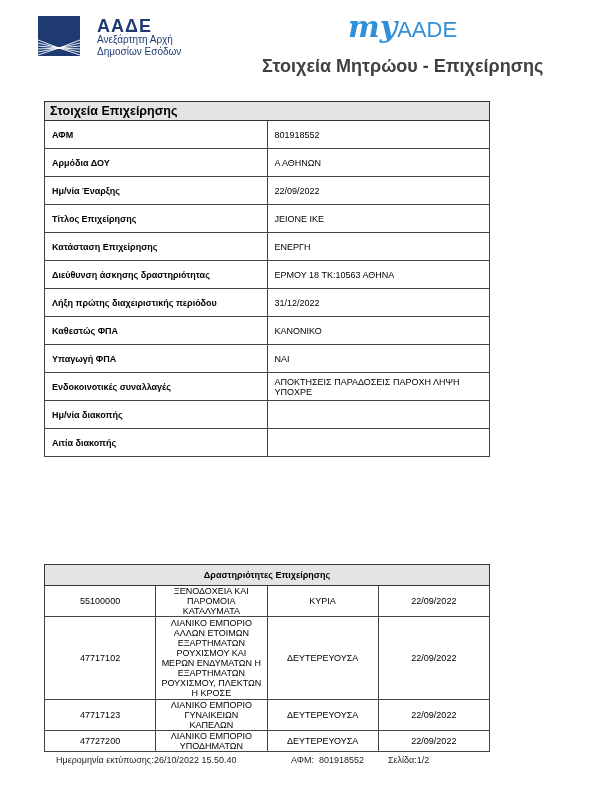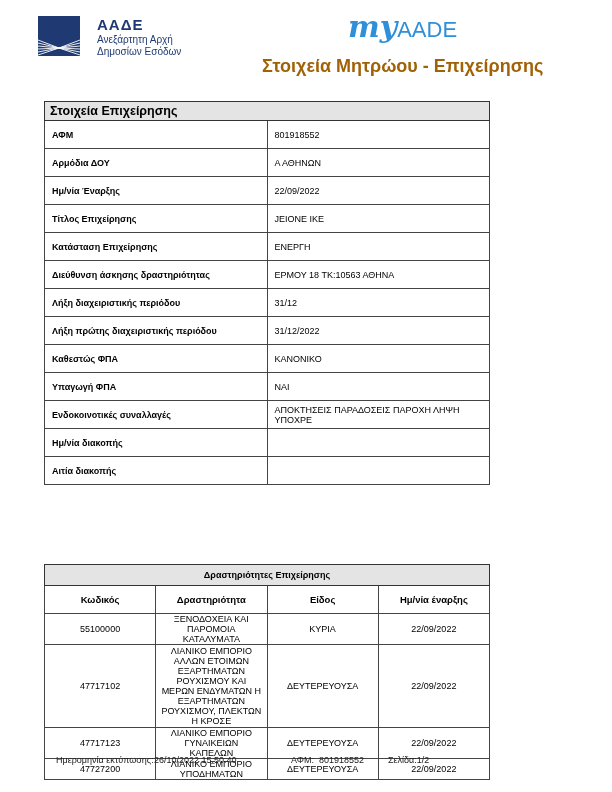--- a/index.html
+++ b/index.html
@@ -2,30 +2,30 @@
 <html><head>
 <meta charset="utf-8">
 <style>
   html, body { margin: 0; padding: 0; background: #ffffff; }
   body { width: 612px; height: 792px; position: relative; overflow: hidden;
          font-family: "Liberation Sans", sans-serif; color: #000; }
 
   .logo { position: absolute; left: 38px; top: 14px; width: 160px; height: 44px; }
   .logo-mark { position: absolute; left: 0; top: 2px; width: 42px; height: 40px; background: #1f3a73; overflow: hidden; }
   .logo-mark svg { position: absolute; left: 0; top: 0; }
-  .logo-name { position: absolute; left: 59px; top: 2px; font-size: 15px; font-weight: bold; color: #1f3a73; letter-spacing: 1px; }
+  .logo-name { position: absolute; left: 59px; top: 2px; font-size: 18px; font-weight: bold; color: #1f3a73; letter-spacing: 1px; }
   .logo-sub { position: absolute; left: 59px; font-size: 10px; color: #1f3a73; }
   .logo-sub.l1 { top: 20px; }
   .logo-sub.l2 { top: 32px; }
 
   .myaade { position: absolute; left: 348px; top: 12px; font-size: 28px; line-height: 30px; color: #2f8fd8; }
   .myaade .my { font-family: "DejaVu Serif", serif; font-style: italic; font-weight: bold; font-size: 30px; color: #2f8fd8; text-align: center; }
   .myaade .aade { font-family: "Liberation Sans", sans-serif; font-size: 22px; color: #2f8fd8; }
 
-  .page-title { position: absolute; left: 262px; top: 56px; font-size: 18px; font-weight: bold; color: #a16207; white-space: nowrap; }
+  .page-title { position: absolute; left: 262px; top: 56px; font-size: 18px; font-weight: bold; color: #404040; white-space: nowrap; }
 
   table { border-collapse: collapse; position: absolute; left: 44px; width: 446px; table-layout: fixed; }
   td, th { border: 1px solid #444; font-size: 9px; padding: 0 7px; }
   .sec-head td { background: #e4e4e4; font-size: 12.5px; font-weight: bold; height: 18px; padding: 0 5px; border: 1.5px solid #333; }
 
   #info { top: 101px; }
   #info td.label { width: 175px; font-weight: bold; height: 27px; }
   #info td.val { height: 27px; }
   #info { border: 1.5px solid #333; }
 
@@ -93,24 +93,20 @@
   </tr>
   <tr>
     <td class="label">Κατάσταση Επιχείρησης</td>
     <td class="val">ΕΝΕΡΓΗ</td>
   </tr>
   <tr>
     <td class="label">Διεύθυνση άσκησης δραστηριότητας</td>
     <td class="val">ΕΡΜΟΥ 18 ΤΚ:10563 ΑΘΗΝΑ</td>
   </tr>
   <tr>
-    <td class="label">Λήξη διαχειριστικής περιόδου</td>
-    <td class="val">31/12</td>
-  </tr>
-  <tr>
     <td class="label">Λήξη πρώτης διαχειριστικής περιόδου</td>
     <td class="val">31/12/2022</td>
   </tr>
   <tr>
     <td class="label">Καθεστώς ΦΠΑ</td>
     <td class="val">ΚΑΝΟΝΙΚΟ</td>
   </tr>
   <tr>
     <td class="label">Υπαγωγή ΦΠΑ</td>
     <td class="val">ΝΑΙ</td>
@@ -127,26 +123,20 @@
     <td class="label">Αιτία διακοπής</td>
     <td class="val"></td>
   </tr>
 </tbody>
   </table>
 
 <table id="acts">
   <tbody>
       <tr class="sec-head">
     <td colspan="4">Δραστηριότητες Επιχείρησης</td>
-  </tr>
-  <tr>
-    <th class="c1">Κωδικός</th>
-    <th class="c2">Δραστηριότητα</th>
-    <th class="c3">Είδος</th>
-    <th class="c4">Ημ/νία έναρξης</th>
   </tr>
   <tr>
     <td>55100000</td>
     <td>ΞΕΝΟΔΟΧΕΙΑ ΚΑΙ ΠΑΡΟΜΟΙΑ ΚΑΤΑΛΥΜΑΤΑ</td>
     <td>ΚΥΡΙΑ</td>
     <td>22/09/2022</td>
   </tr>
   <tr>
     <td>47717102</td>
     <td style="padding:1px 4px;">ΛΙΑΝΙΚΟ ΕΜΠΟΡΙΟ ΑΛΛΩΝ ΕΤΟΙΜΩΝ ΕΞΑΡΤΗΜΑΤΩΝ ΡΟΥΧΙΣΜΟΥ ΚΑΙ ΜΕΡΩΝ ΕΝΔΥΜΑΤΩΝ Η ΕΞΑΡΤΗΜΑΤΩΝ ΡΟΥΧΙΣΜΟΥ, ΠΛΕΚΤΩΝ Η ΚΡΟΣΕ</td>

